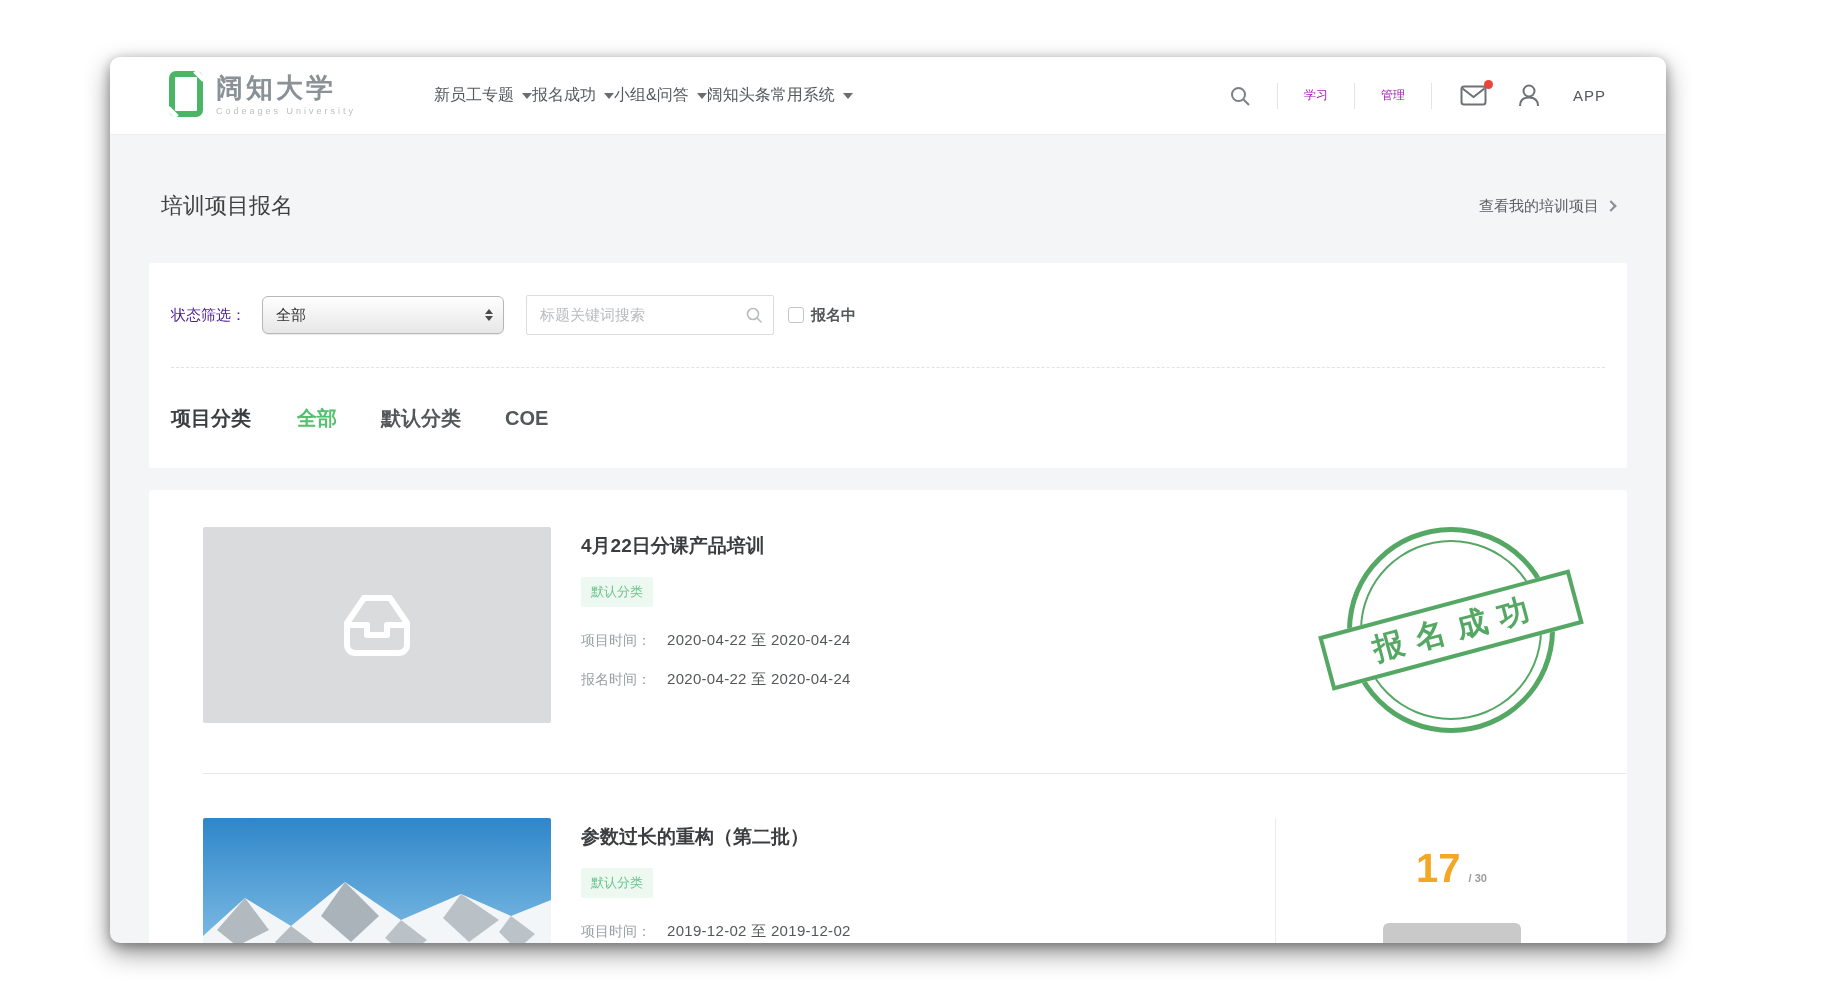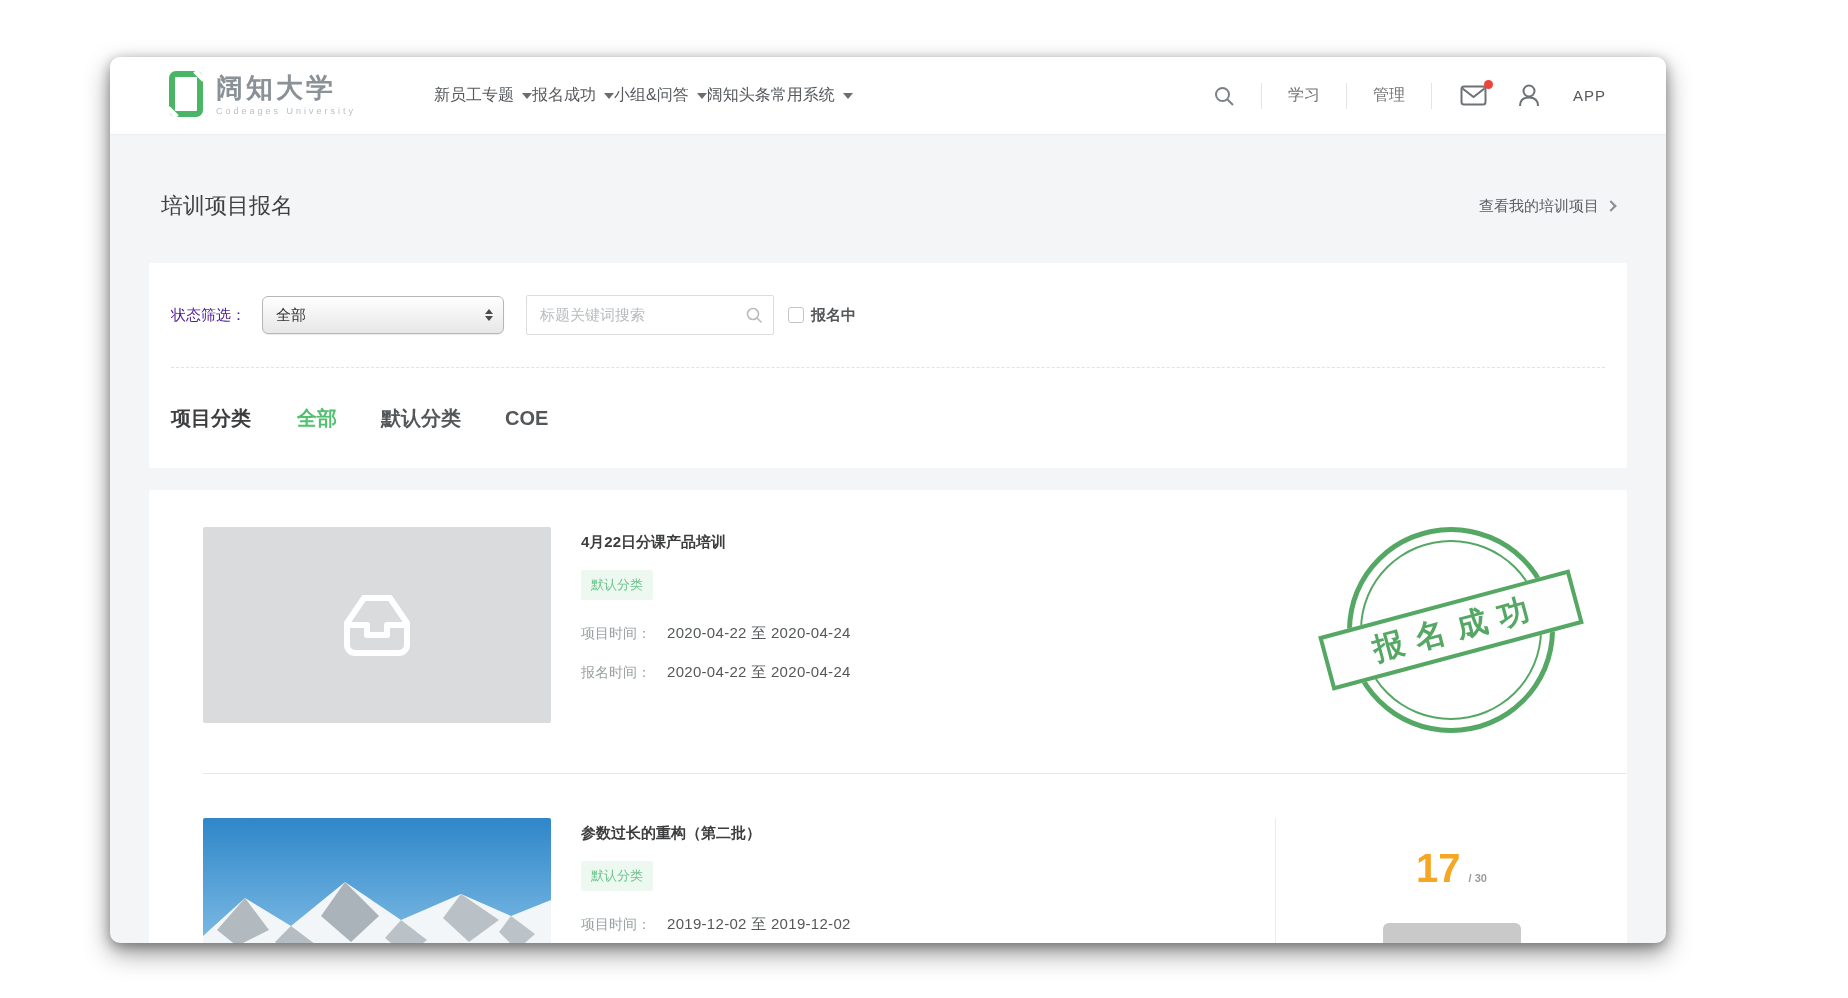--- a/index.html
+++ b/index.html
@@ -18,21 +18,21 @@
   .logo { display:flex; align-items:center; cursor:pointer; }
   .logo-text { margin-left:12px; }
   .logo-name { font-size:27px; color:#8a9197; font-weight:600; letter-spacing:3px; line-height:1; }
   .logo-sub { font-size:9px; color:#b9bfc4; letter-spacing:3px; margin-top:4px; }
   .nav { display:flex; align-items:center; margin-left:78px; }
   .nav-item { font-size:16px; color:#55585c; cursor:pointer; white-space:nowrap; display:flex; align-items:center; }
   .caret { width:0; height:0; border-left:5px solid transparent; border-right:5px solid transparent;
     border-top:6px solid #6a6d70; margin-left:8px; display:inline-block; }
   .header-right { margin-left:auto; display:flex; align-items:center; }
   .hdr-divider { width:1px; height:26px; background:#e4e4e4; margin:0 26px; }
-  .hdr-link { font-size:16px; color:#737373; cursor:pointer; }
+  .hdr-link { font-size:12px; color:#a21caf; cursor:pointer; }
   .icon-btn { cursor:pointer; display:flex; align-items:center; }
   .mail-wrap { position:relative; margin:0 30px 0 2px; }
   .mail-dot { position:absolute; top:-5px; right:-6px; width:9px; height:9px; border-radius:50%; background:#e8453c; }
   .person-wrap { margin-right:32px; }
   .app-link { font-size:15px; color:#55585c; letter-spacing:1px; cursor:pointer; }
 
   
   .content { padding:0 39px; }
   .page-head { margin:56px 12px 42px 12px; display:flex; justify-content:space-between; align-items:center; }
   .page-title { font-size:22px; color:#3e4042; }
@@ -66,21 +66,21 @@
   .cat-label { color:#3b3d3f; margin-right:46px; }
   .cat-item { color:#54575a; cursor:pointer; margin-right:44px; }
   .cat-item.active { color:#52c06e; }
 
   
   .list-card { margin-top:22px; padding:37px 0 60px 0; min-height:620px; }
   .item { display:flex; padding-left:54px; }
   .thumb { width:348px; height:196px; flex:none; border-radius:2px; overflow:hidden; cursor:pointer; }
   .thumb-placeholder { background:#d9dbdc; display:flex; align-items:center; justify-content:center; }
   .info { flex:1; margin-left:30px; padding-top:6px; min-width:0; }
-  .item-title { font-size:15px; font-weight:bold; color:#3b3d3f; cursor:pointer; }
+  .item-title { font-size:19px; font-weight:bold; color:#3b3d3f; cursor:pointer; }
   .tag { display:inline-block; margin-top:18px; background:#edf8f1; color:#6cc48b; font-size:13px;
     padding:6px 10px; border-radius:2px; }
   .meta { margin-top:24px; display:flex; align-items:center; }
   .meta + .meta { margin-top:20px; }
   .meta-label { font-size:14px; color:#9aa0a3; }
   .meta-value { font-size:15px; color:#55585a; margin-left:16px; letter-spacing:.3px; }
   .right-col { width:352px; flex:none; display:flex; flex-direction:column; align-items:center; }
   .right-col.stamp-col { justify-content:center; }
   .right-col.counter-col { border-left:1px solid #ececec; padding-top:28px; }
   .item-divider { border-top:1px solid #e8e8e8; margin:40px 0 44px 54px; }

